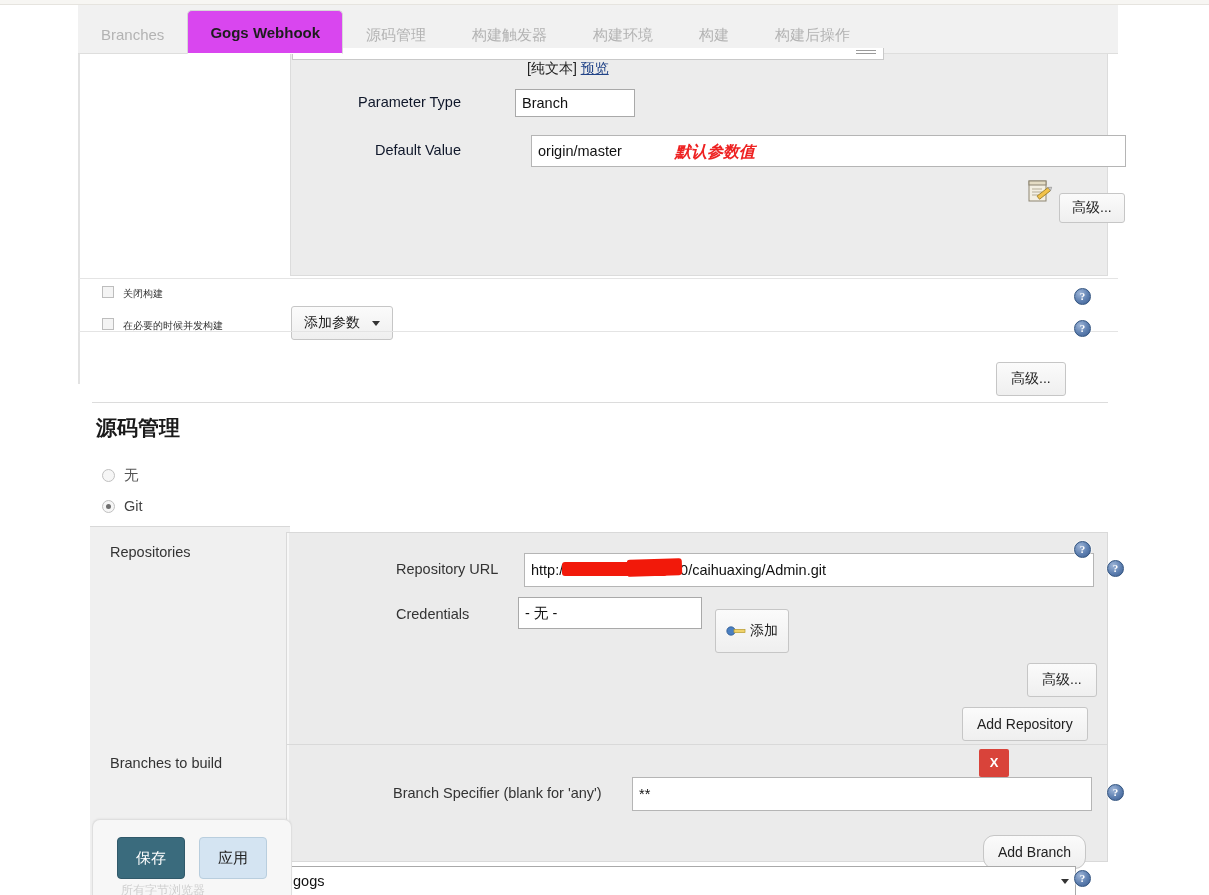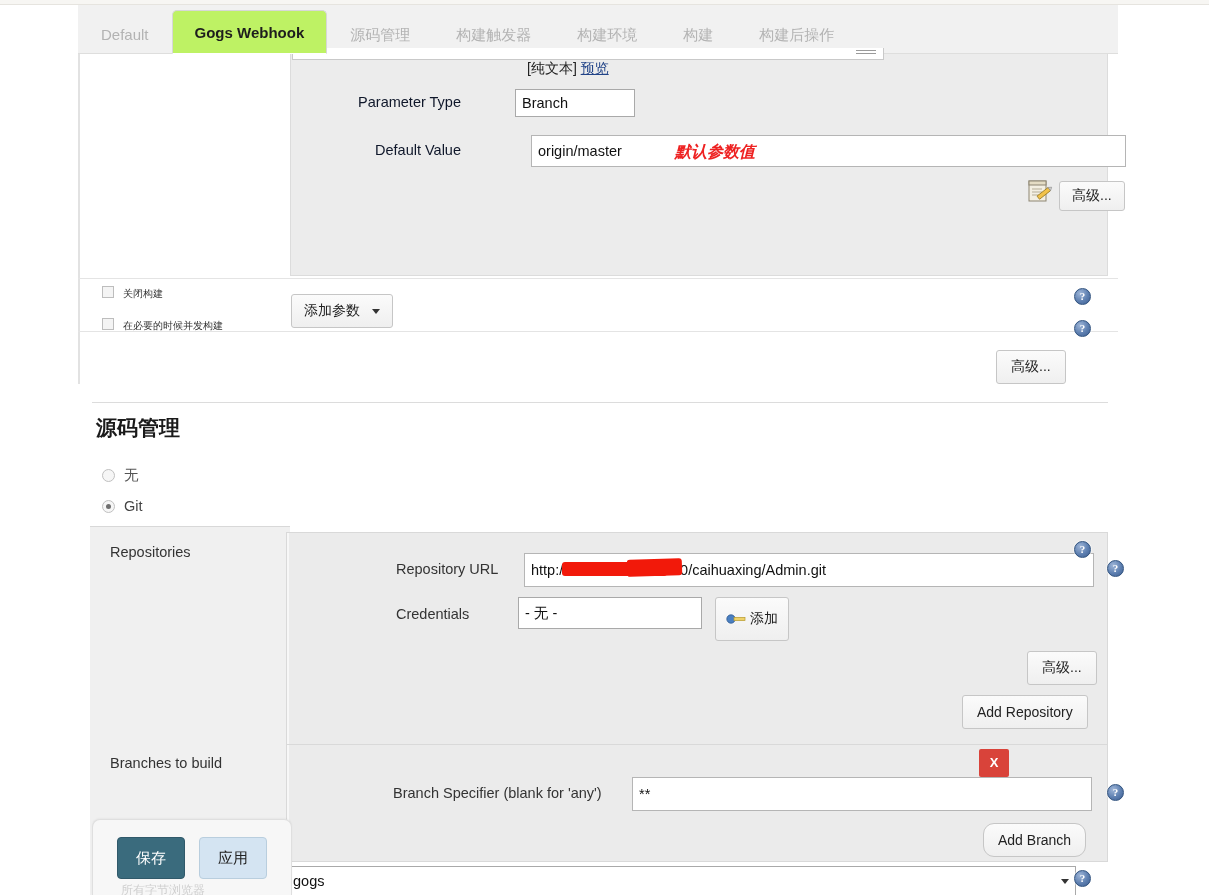--- a/index.html
+++ b/index.html
@@ -38,21 +38,21 @@
     padding: 0 22px;
     font-size: 15px;
     color: #b3b3b3;
     white-space: nowrap;
     background: transparent;
     border: 1px solid transparent;
     border-bottom: none;
     cursor: pointer;
   }
   .tab.active {
-    background: #bef264;
+    background: #d946ef;
     color: #1d1d1d;
     font-weight: bold;
     border: 1px solid #d7d7d7;
     border-bottom: 1px solid #ffffff;
     border-radius: 5px 5px 0 0;
     height: 44px; line-height: 44px;
     margin-bottom: -1px;
     position: relative; z-index: 3;
   }
 
@@ -163,21 +163,21 @@
     background: linear-gradient(to bottom, #fbfbfb 0%, #efefef 100%);
     border: 1px solid #c6c6c6;
     border-radius: 3px;
     font-size: 14px;
     color: #222;
     padding: 5px 12px;
     cursor: pointer;
     font-family: "Liberation Sans", sans-serif;
     white-space: nowrap;
   }
-  .btn.abs { position: absolute; }
+  .btn.abs { position: absolute; margin-top: 12px; }
   .btn-caret {
     display: inline-block; margin-left: 8px;
     width: 0; height: 0;
     border-left: 4px solid transparent;
     border-right: 4px solid transparent;
     border-top: 5px solid #333;
     vertical-align: middle;
   }
 
   
@@ -297,21 +297,21 @@
 </style>
 </head>
 <body>
 
 <div id="root">
 
   <div class="topstrip"></div>
 
   <div class="tabbar">
     <div class="tabs">
-      <div class="tab">Default</div>
+      <div class="tab">Branches</div>
       <div class="tab active">Gogs Webhook</div>
       <div class="tab">源码管理</div>
       <div class="tab">构建触发器</div>
       <div class="tab">构建环境</div>
       <div class="tab">构建</div>
       <div class="tab">构建后操作</div>
     </div>
   </div>
 
   <div class="panel">

